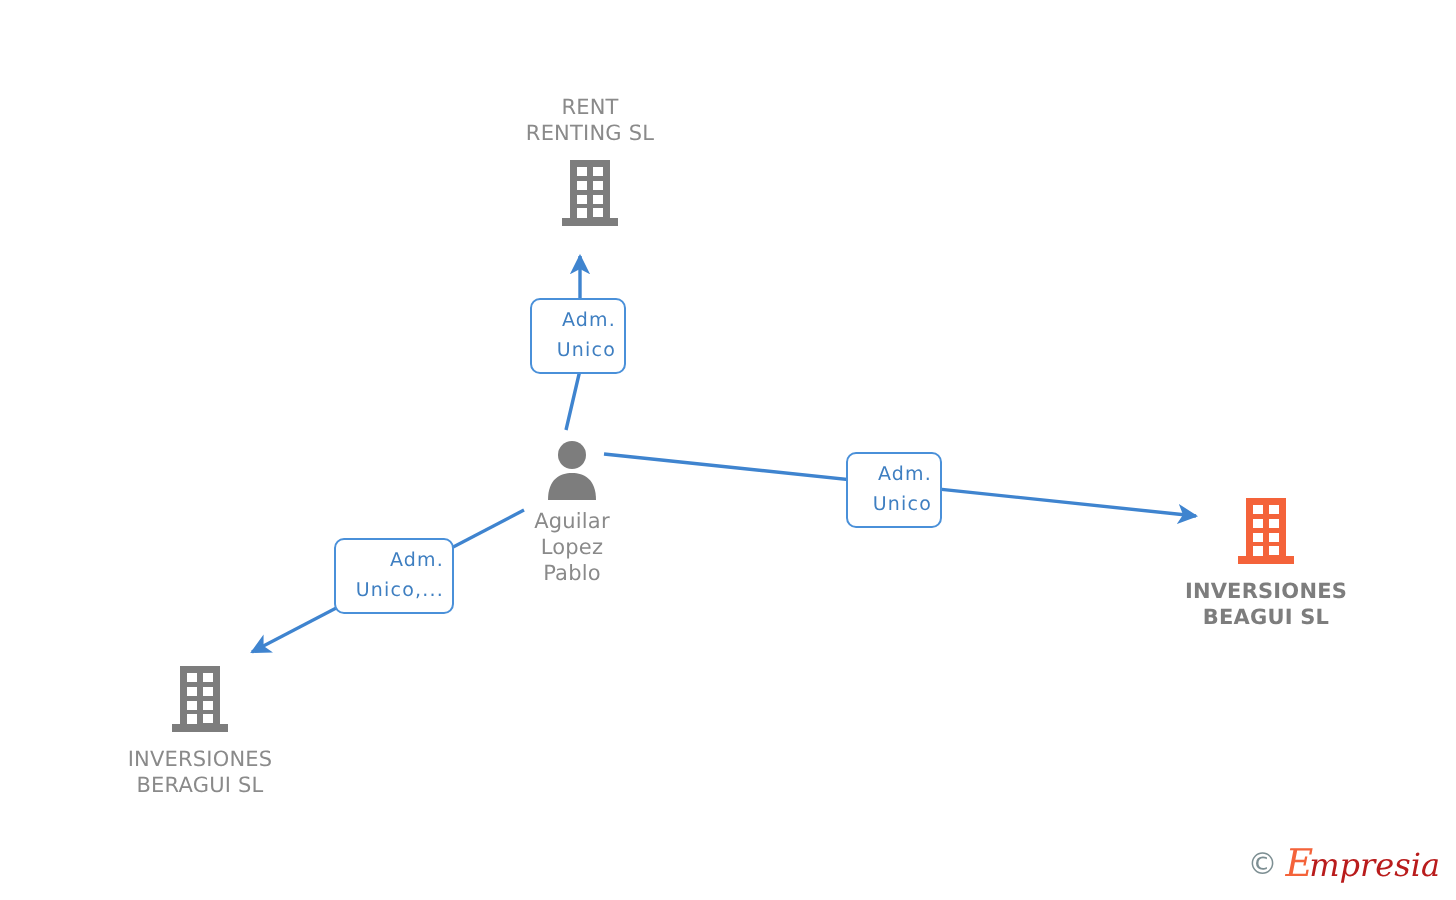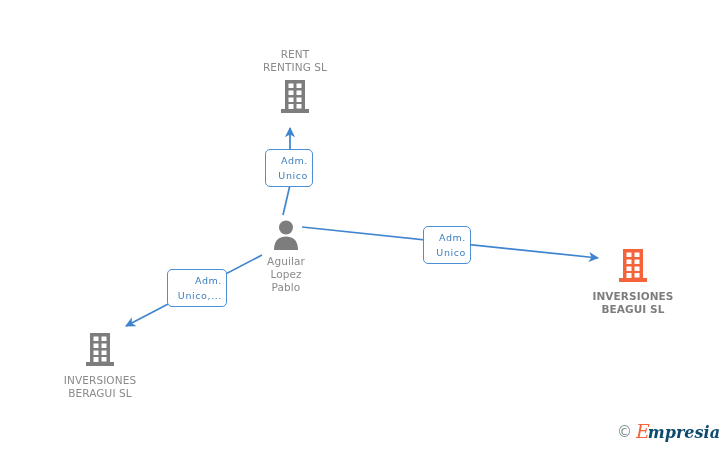--- a/index.html
+++ b/index.html
@@ -78,24 +78,23 @@
     font-family: "DejaVu Serif", "Liberation Serif", serif;
     font-style: italic;
     font-size: 19px;
     color: #f4633a;
     line-height: 1;
   }
   .wm-rest {
     font-family: "DejaVu Serif", "Liberation Serif", serif;
     font-style: italic;
     font-size: 16px;
-    color: #0c4a6e;
+    color: #b91c1c;
     line-height: 1;
     margin-left: -2px;
-    font-weight: bold;
   }
 </style>
 </head>
 <body>
 
 <div id="graph-canvas">
 
   <svg class="edges-layer" width="728" height="450" viewBox="0 0 728 450">
     <defs>
       <marker id="arrow-blue" viewBox="0 0 10 10" refX="9" refY="5" markerWidth="6" markerHeight="6" orient="auto-start-reverse">

